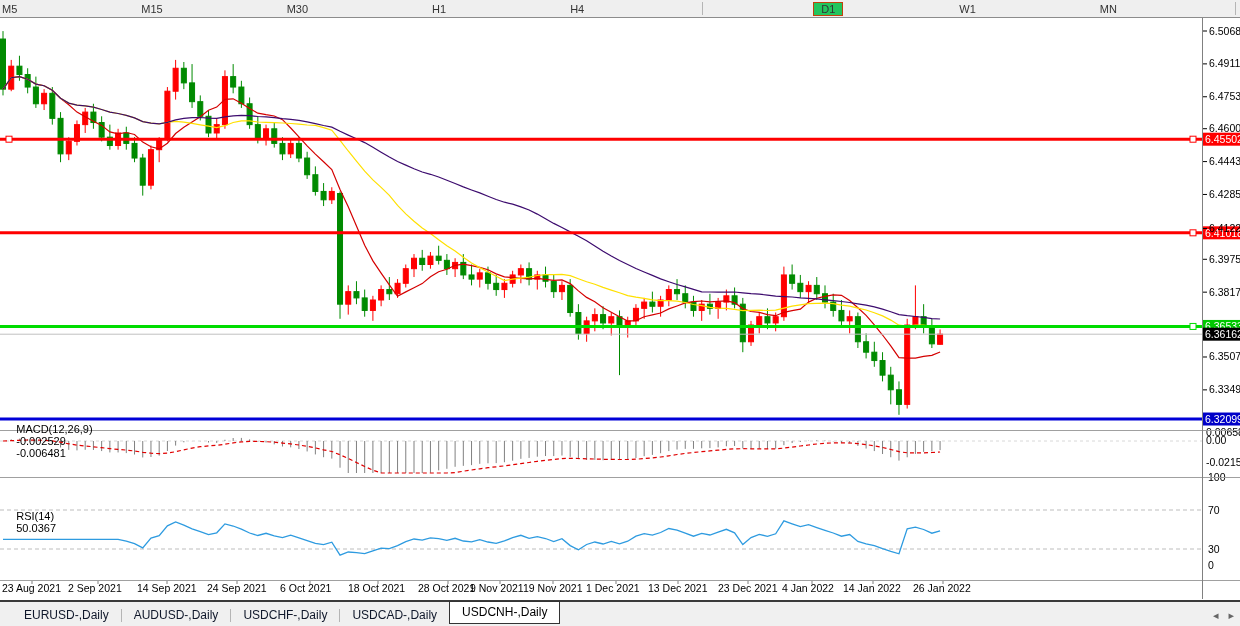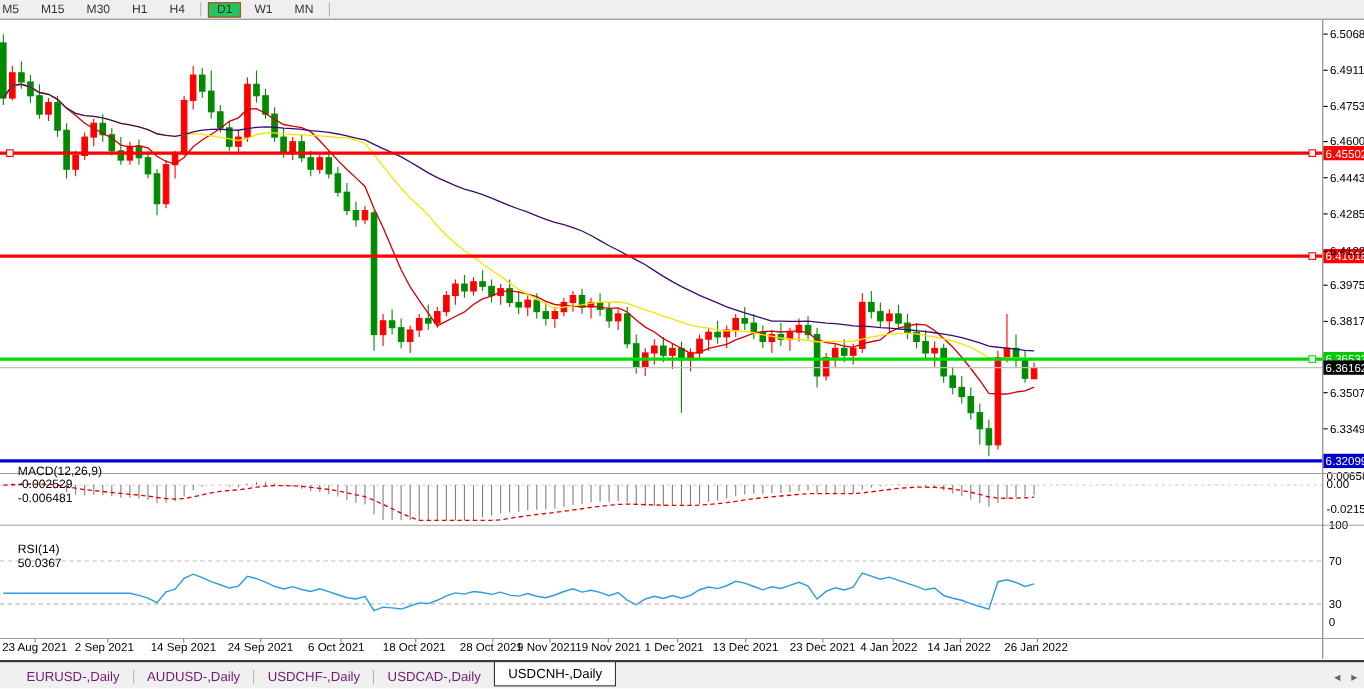--- a/index.html
+++ b/index.html
@@ -10,34 +10,34 @@
            border-bottom:1px solid #8c8c8c;display:flex;align-items:center;z-index:5;}
   .tf-btn{font-size:11px;color:#333;padding:1px 8px;margin:0 2px;cursor:default;white-space:nowrap;}
   .tf-btn.active{background:#22c55e;border:1px solid #c2410c;padding:0 7px;}
   .tf-sep{width:1px;height:13px;background:#b5b5b5;margin:0 4px;}
   
   .ov{position:absolute;color:#000;font-size:11px;white-space:pre;z-index:3;}
   .ov .arrow{font-size:8px;vertical-align:1px;}
   
   #tabzone{position:absolute;left:0;top:600px;width:1240px;height:26px;background:#f0f0f0;
            border-top:2px solid #3a3a3a;z-index:5;display:flex;align-items:center;}
-  .tab{font-size:12px;color:#701a75;padding:2px 12px;white-space:nowrap;cursor:default;}
+  .tab{font-size:12px;color:#0f172a;padding:2px 12px;white-space:nowrap;cursor:default;}
   .tab-sep{width:1px;height:13px;background:#b5b5b5;}
   .tab.active{position:relative;margin-top:-6px;height:17px;display:flex;align-items:center;
               background:#fff;border:1px solid #333;color:#000;z-index:6;}
   #tab-arrows{margin-left:auto;margin-right:6px;display:flex;gap:10px;}
   .tab-arrow{font-size:11px;color:#666;cursor:default;}
   svg text{font-family:"Liberation Sans",sans-serif;}
 </style>
 </head>
 <body>
 
 <div id="root">
 
-  <div id="toolbar" style="padding-left: 0px;">
+  <div id="toolbar" style="padding-left: 0px; justify-content: space-between;">
       <div class="tf-btn" style="margin-left: -6px;">M5</div>
       <div class="tf-btn">M15</div>
       <div class="tf-btn">M30</div>
       <div class="tf-btn">H1</div>
       <div class="tf-btn">H4</div>
       <div class="tf-sep"></div>
       <div class="tf-btn active">D1</div>
       <div class="tf-btn">W1</div>
       <div class="tf-btn">MN</div>
       <div class="tf-sep"></div>
@@ -482,21 +482,21 @@
       <line x1="943" y1="581" x2="943" y2="584" stroke="#808080" stroke-width="1"></line>
     </svg>
 
 
   <div class="ov" style="left:4px;top:411px;">
     <span>MACD(12,26,9)</span>
     <span>-0.002529</span>
     <span>-0.006481</span>
   </div>
 
-  <div class="ov" style="left:4px;top:482px;">
+  <div class="ov" style="left:4px;top:498px;">
     <span>RSI(14)</span>
     <span>50.0367</span>
   </div>
 
   <div id="tabzone">
       <div style="width: 12px;"></div>
       <div class="tab">EURUSD-,Daily</div>
       <div class="tab-sep"></div>
       <div class="tab">AUDUSD-,Daily</div>
       <div class="tab-sep"></div>

